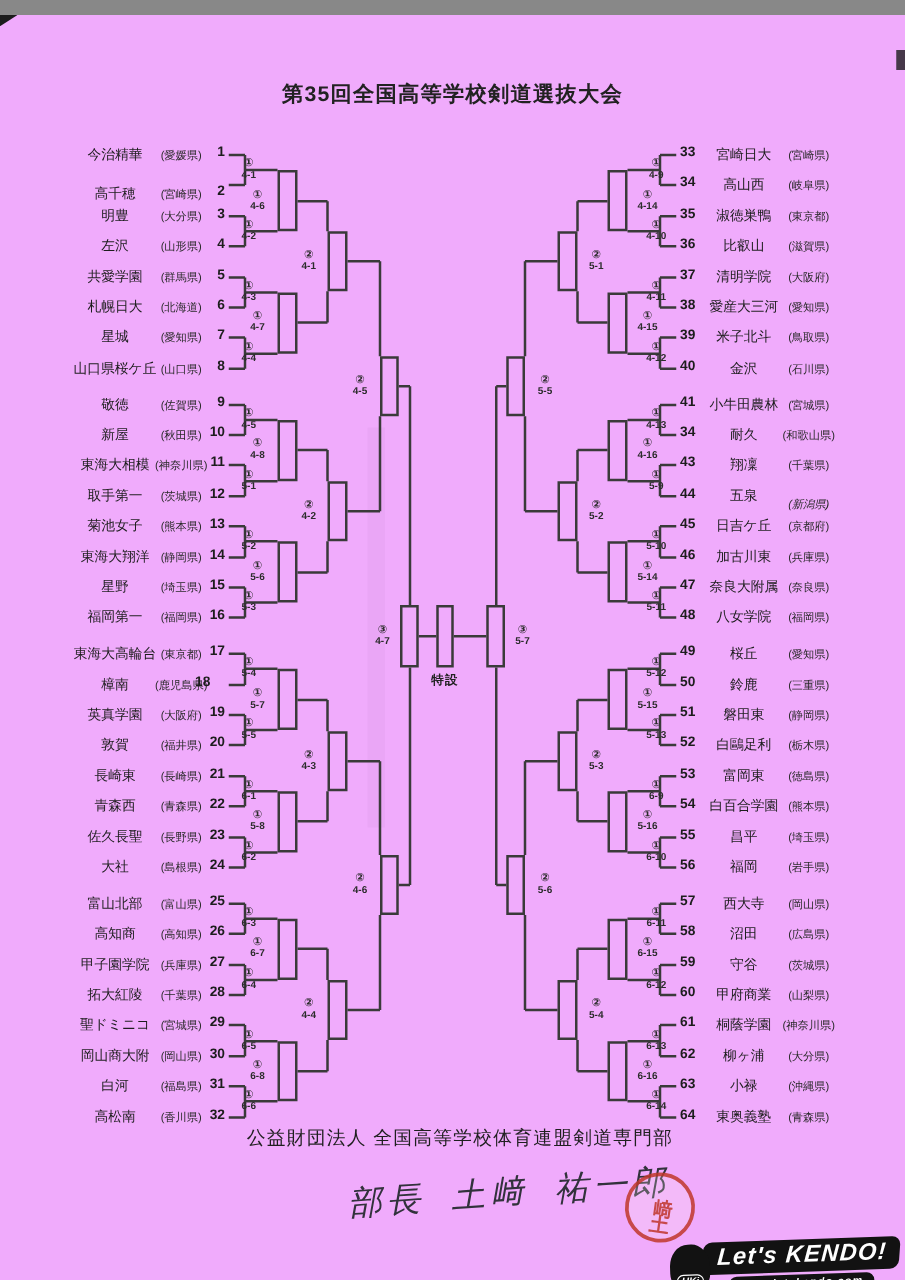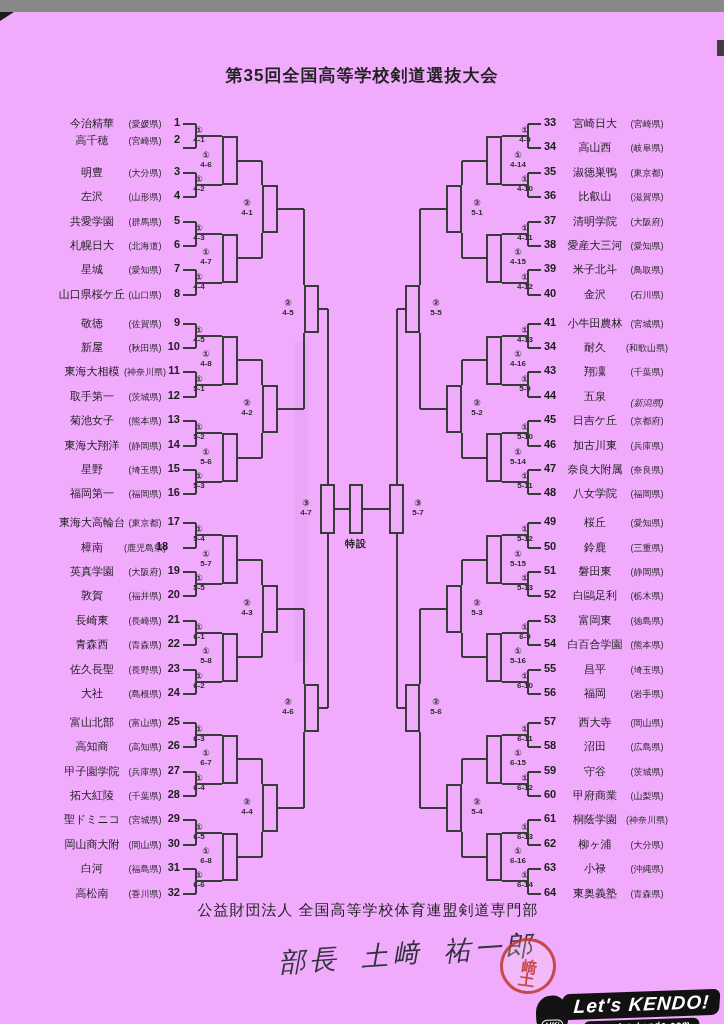--- a/index.html
+++ b/index.html
@@ -54,21 +54,21 @@
   <div class="title">第35回全国高等学校剣道選抜大会</div>
 
   <div id="bracket">
       <div class="hl" style="left: 183px; top: 111px; width: 13px;"></div>
       <div class="trow" style="left: 0px; top: 104px; width: 724px;">
         <div class="tname" style="left: 48px; width: 88px;">今治精華</div>
         <div class="tpref" style="left: 120px; width: 50px; top: 2px;">(愛媛県)</div>
         <div class="tno" style="left: 156px; width: 24px; text-align: right;">1</div>
       </div>
       <div class="hl" style="left: 183px; top: 135.4px; width: 13px;"></div>
-      <div class="trow" style="left: 0px; top: 121px; width: 724px;">
+      <div class="trow" style="left: 0px; top: 135px; width: 724px;">
         <div class="tname" style="left: 48px; width: 88px;">高千穂</div>
         <div class="tpref" style="left: 120px; width: 50px; top: 2px;">(宮崎県)</div>
         <div class="tno" style="left: 156px; width: 24px; text-align: right;">2</div>
       </div>
       <div class="hl" style="left: 183px; top: 159.8px; width: 13px;"></div>
       <div class="trow" style="left: 0px; top: 152.8px; width: 724px;">
         <div class="tname" style="left: 48px; width: 88px;">明豊</div>
         <div class="tpref" style="left: 120px; width: 50px; top: 2px;">(大分県)</div>
         <div class="tno" style="left: 156px; width: 24px; text-align: right;">3</div>
       </div>

